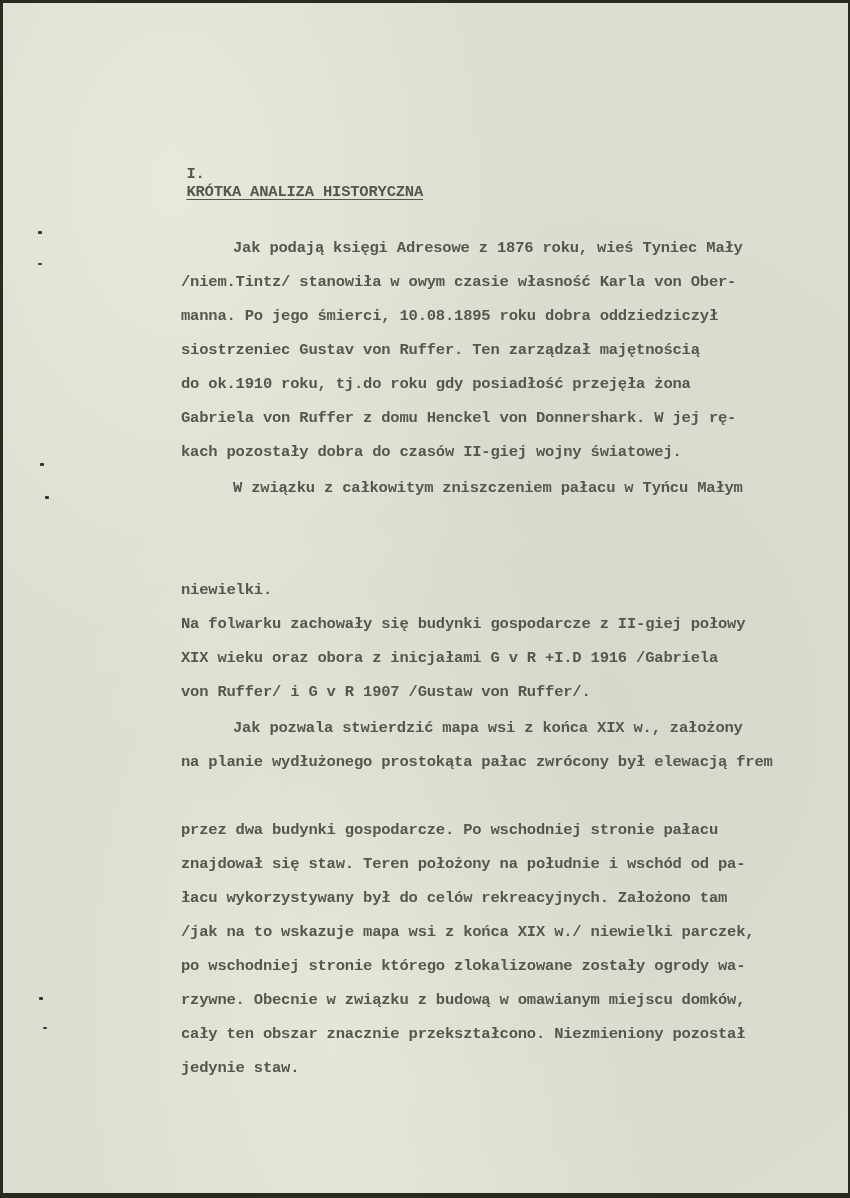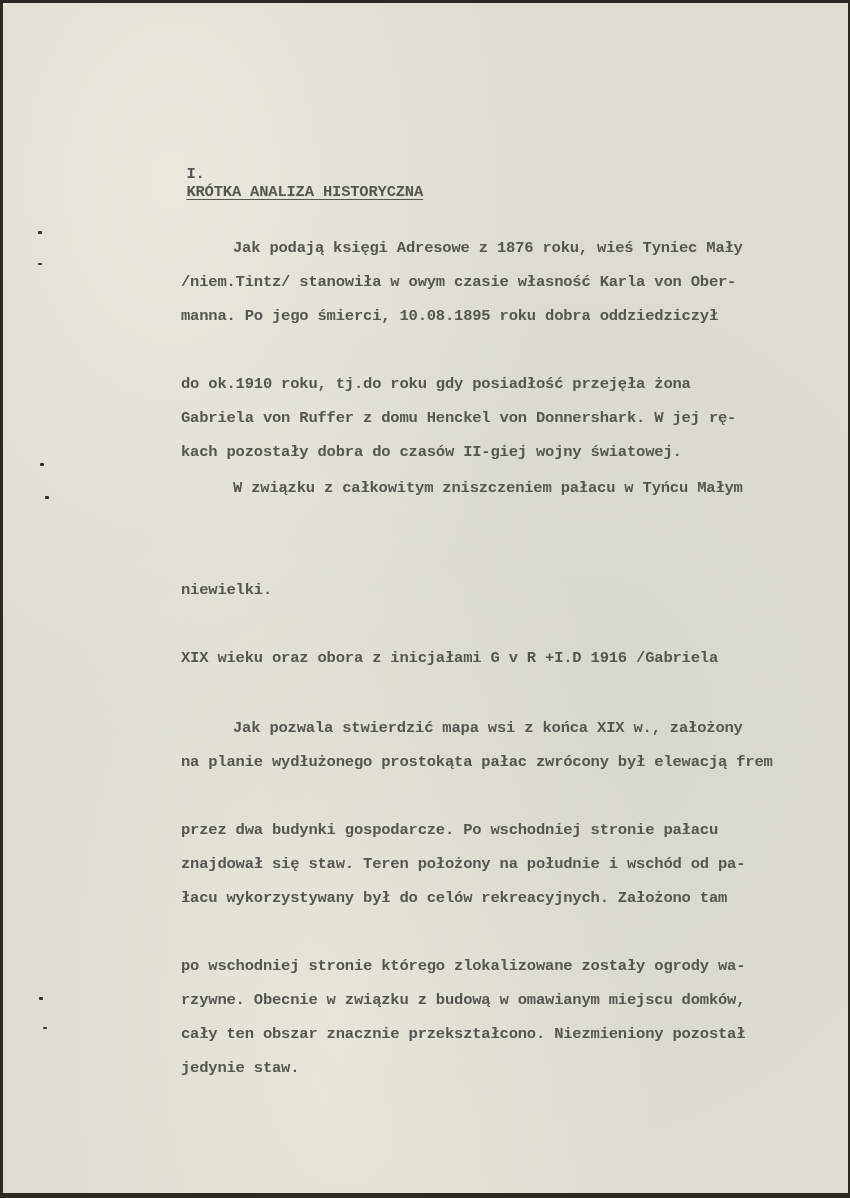--- a/index.html
+++ b/index.html
@@ -62,31 +62,35 @@
 
   <div class="text heading">
     <span>I.</span>
     <span class="title">KRÓTKA ANALIZA HISTORYCZNA</span>
   </div>
 
   <div class="text" id="body-text" style="left:178px; top:195px;margin-top:41px;">
     <div class="line" style="top:0px;left:52px">Jak podają księgi Adresowe z 1876 roku, wieś Tyniec Mały</div>
     <div class="line" style="top:34px">/niem.Tintz/ stanowiła w owym czasie własność Karla von Ober-</div>
     <div class="line" style="top:68px">manna. Po jego śmierci, 10.08.1895 roku dobra oddziedziczył</div>
+    <div class="line" style="top:102px">siostrzeniec Gustav von Ruffer. Ten zarządzał majętnością</div>
     <div class="line" style="top:136px">do ok.1910 roku, tj.do roku gdy posiadłość przejęła żona</div>
     <div class="line" style="top:170px">Gabriela von Ruffer z domu Henckel von Donnershark. W jej rę-</div>
     <div class="line" style="top:240px;left:52px">W związku z całkowitym zniszczeniem pałacu w Tyńcu Małym</div>
     <div class="line" style="top:204px">kach pozostały dobra do czasów II-giej wojny światowej.</div>
     <div class="line" style="top:342px">niewielki.</div>
+    <div class="line" style="top:376px">Na folwarku zachowały się budynki gospodarcze z II-giej połowy</div>
     <div class="line" style="top:410px">XIX wieku oraz obora z inicjałami G v R +I.D 1916 /Gabriela</div>
+    <div class="line" style="top:444px">von Ruffer/ i G v R 1907 /Gustaw von Ruffer/.</div>
     <div class="line" style="top:480px;left:52px">Jak pozwala stwierdzić mapa wsi z końca XIX w., założony</div>
     <div class="line" style="top:514px">na planie wydłużonego prostokąta pałac zwrócony był elewacją frem</div>
     <div class="line" style="top:582px">przez dwa budynki gospodarcze. Po wschodniej stronie pałacu</div>
     <div class="line" style="top:616px">znajdował się staw. Teren położony na południe i wschód od pa-</div>
     <div class="line" style="top:650px">łacu wykorzystywany był do celów rekreacyjnych. Założono tam</div>
+    <div class="line" style="top:684px">/jak na to wskazuje mapa wsi z końca XIX w./ niewielki parczek,</div>
     <div class="line" style="top:718px">po wschodniej stronie którego zlokalizowane zostały ogrody wa-</div>
     <div class="line" style="top:786px">cały ten obszar znacznie przekształcono. Niezmieniony pozostał</div>
     <div class="line" style="top:752px">rzywne. Obecnie w związku z budową w omawianym miejscu domków,</div>
     <div class="line" style="top:820px">jedynie staw.</div>
   </div>
 
   <div class="mark" style="left:35px; top:228px;"></div>
   <div class="mark" style="left:35px; top:260px; height:2px;"></div>
   <div class="mark" style="left:37px; top:460px;"></div>
   <div class="mark" style="left:42px; top:493px;"></div>

